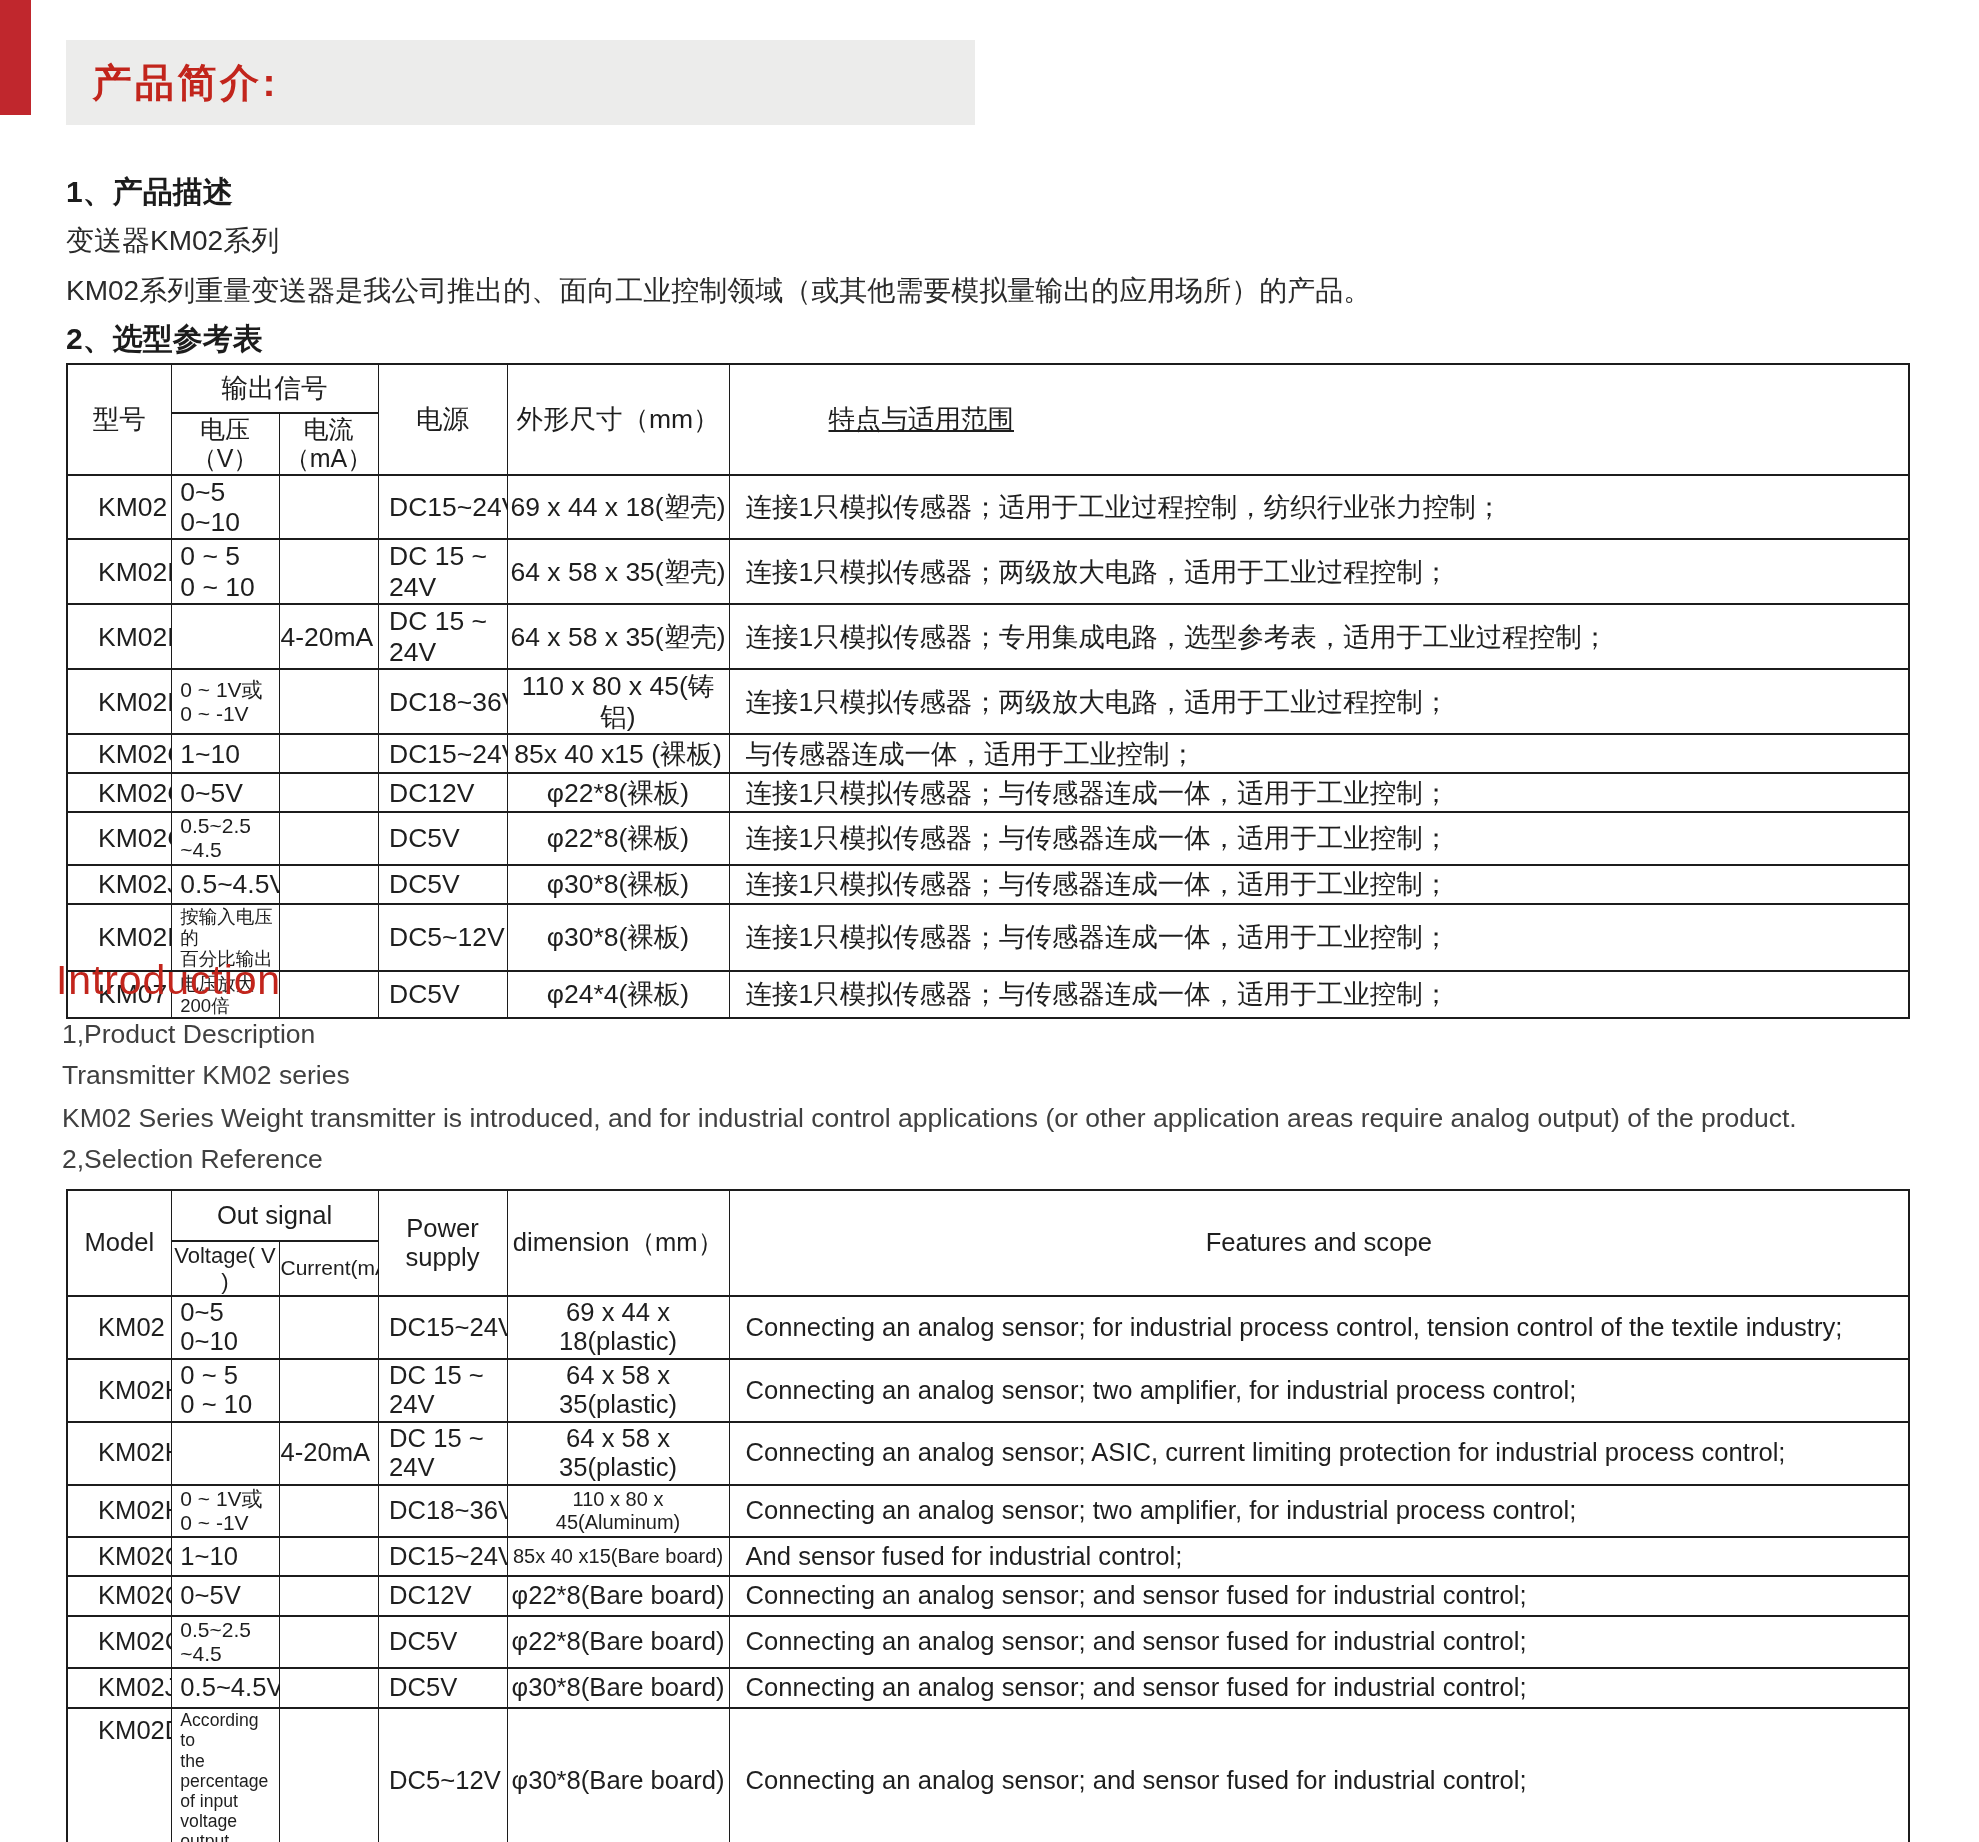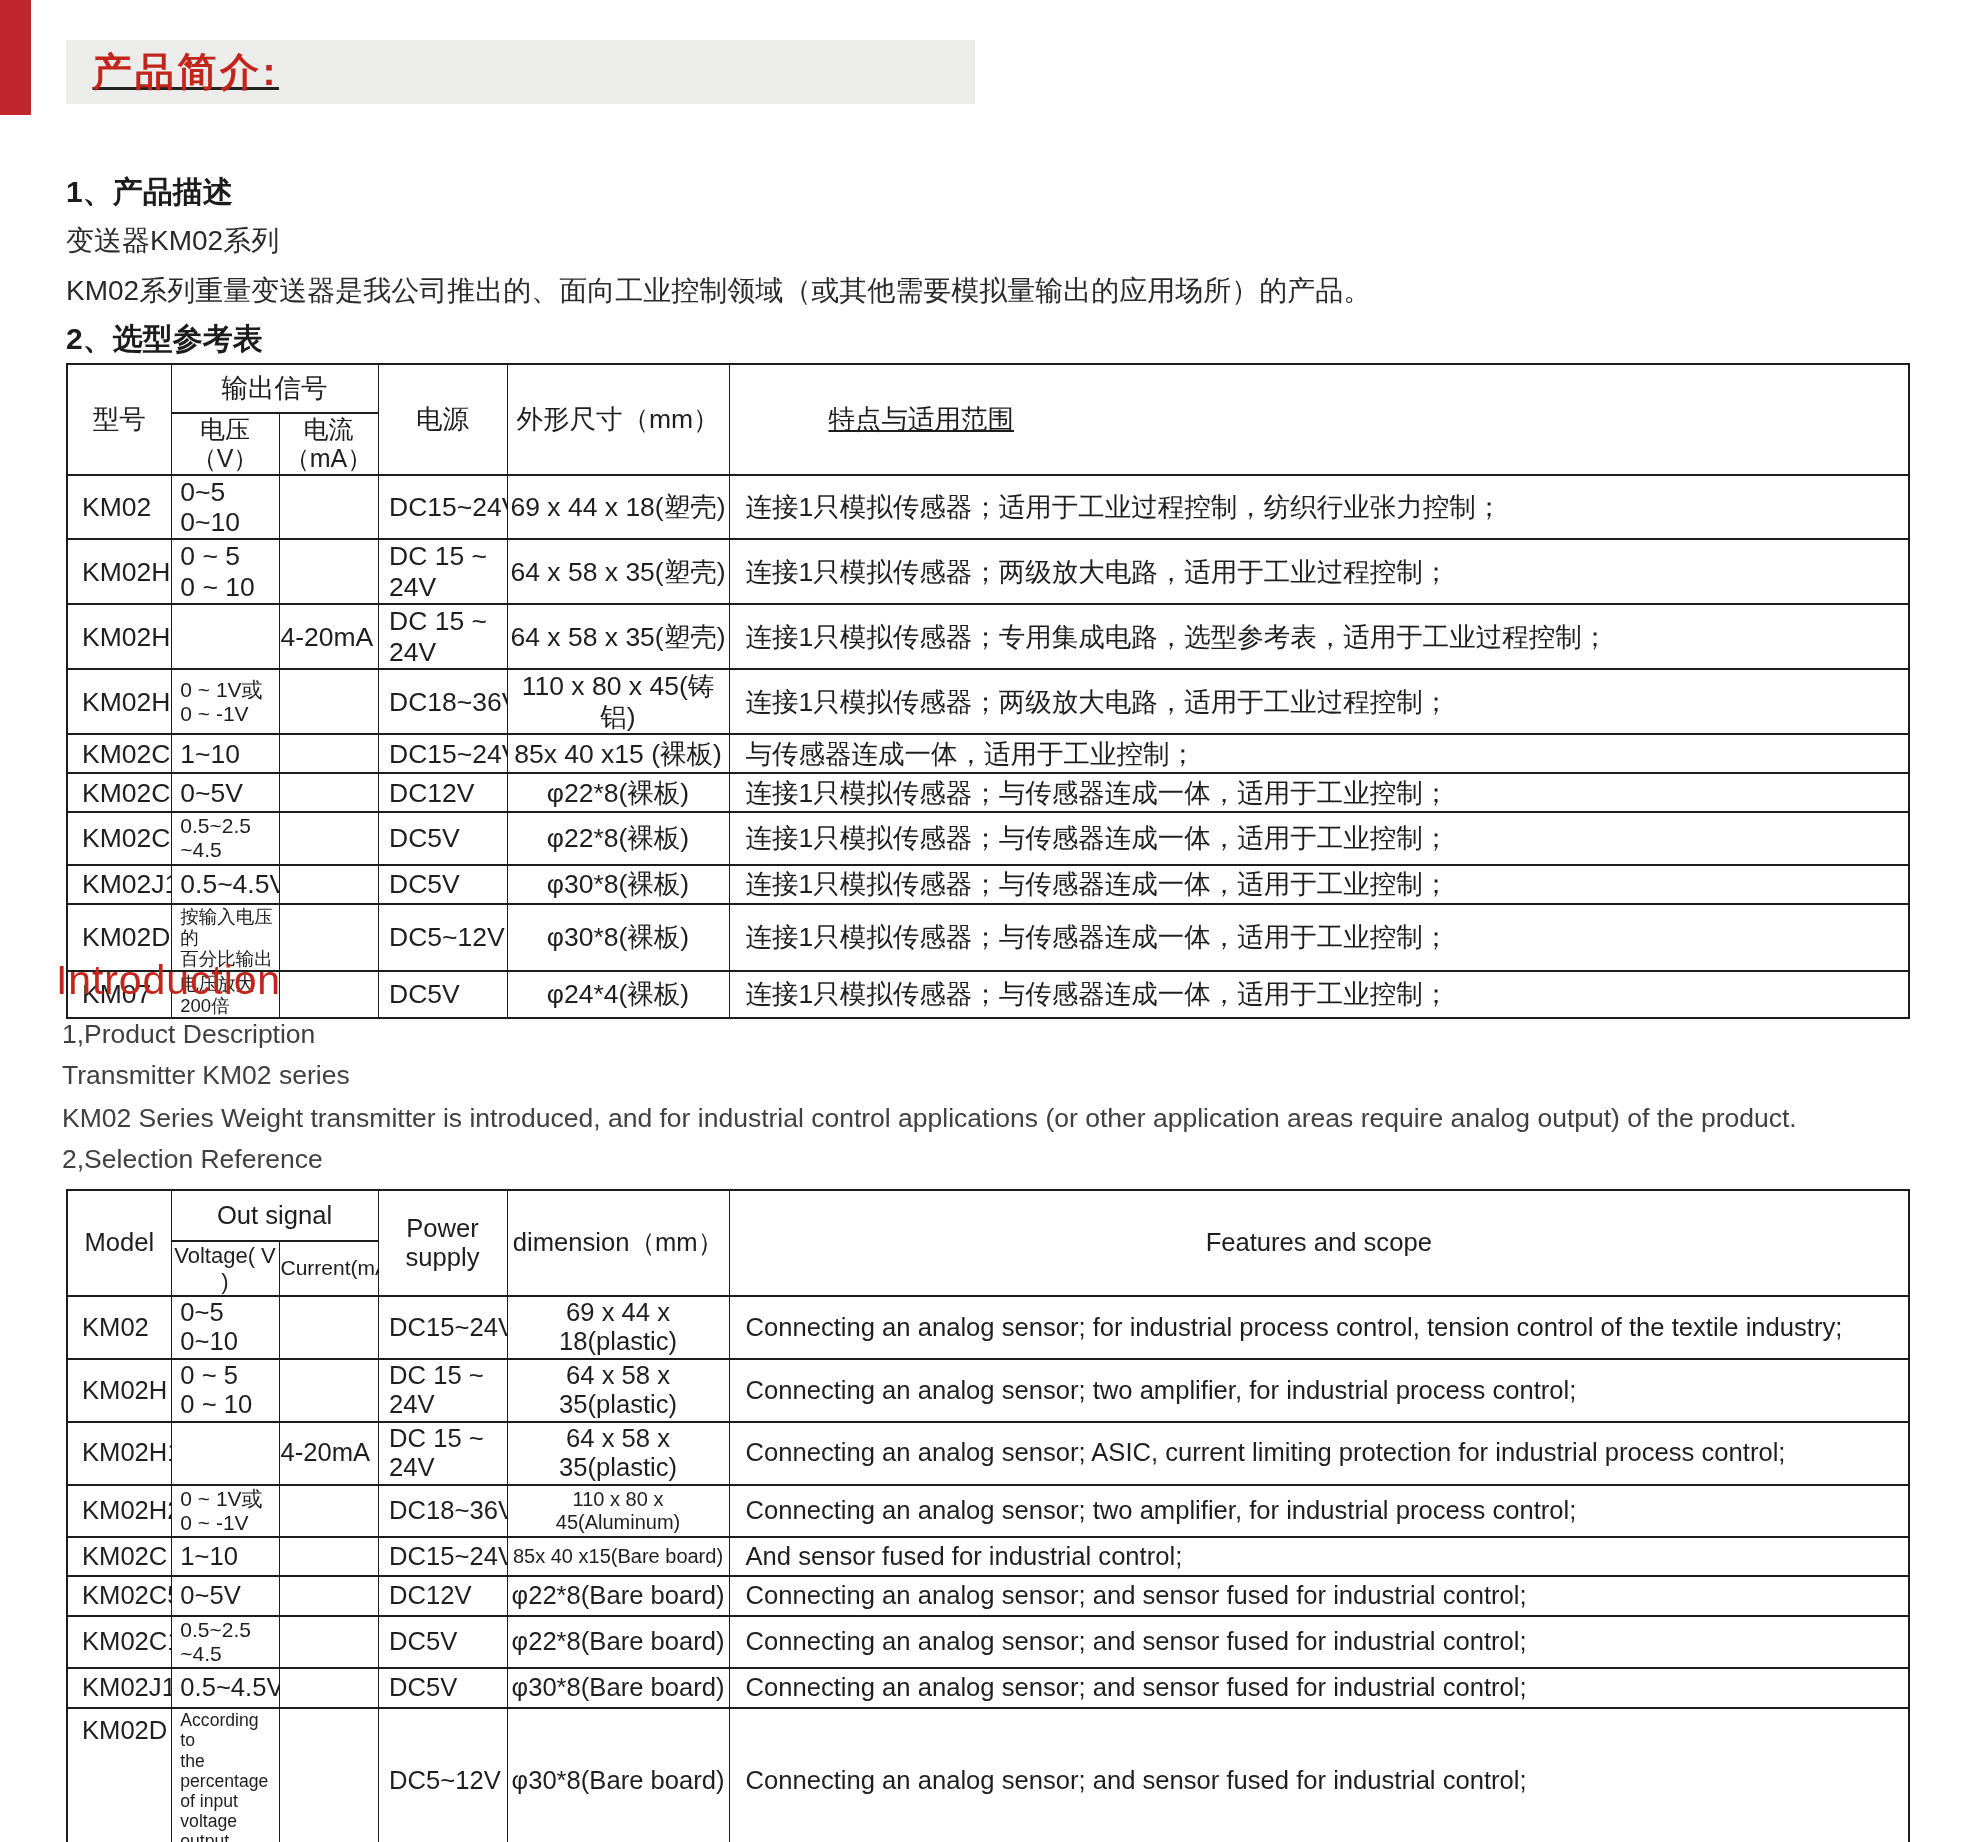--- a/index.html
+++ b/index.html
@@ -5,43 +5,43 @@
   html,body{margin:0;padding:0;background:#ffffff;}
   body{
     width:1980px;height:1842px;position:relative;
     font-family:"Liberation Sans","DejaVu Sans",sans-serif;
     color:#222222;
   }
   .abs{position:absolute;}
   
   .red-strip{left:0;top:0;width:31px;height:115px;background:#C0272D;}
   
-  .banner{left:66px;top:40px;width:909px;height:64px;background:#ECECEB;
-    display:flex;align-items:center;text-decoration:underline;}
+  .banner{left:66px;top:40px;width:909px;height:85px;background:#ECECEB;
+    display:flex;align-items:center;}
   .banner-title{margin-left:26.5px;font-size:39px;font-weight:bold;color:#C2251C;letter-spacing:3.5px;}
   
   .cn-h{font-size:30px;font-weight:bold;color:#1c1c1c;}
   .cn-p{font-size:28px;color:#2a2a2a;}
   
   .en-title{font-size:41px;color:#C2251C;letter-spacing:0.9px;}
   .en-p{font-size:26.5px;color:#404040;}
 
   
   table.spec{border-collapse:collapse;table-layout:fixed;width:1844px;background:#fff;}
   table.spec td,table.spec th{
     border-left:1.8px solid #1c1c1c;border-right:1.8px solid #1c1c1c;
     border-top:2.6px solid #1c1c1c;border-bottom:2.6px solid #1c1c1c;
     font-weight:normal;vertical-align:middle;overflow:hidden;
     white-space:pre-line;line-height:1.15;
   }
   table.spec{border:2.6px solid #1c1c1c;}
   .cn-table td,.cn-table th{font-size:26.5px;color:#1e1e1e;}
   .en-table td,.en-table th{font-size:25.6px;color:#1e1e1e;}
   th.hc{text-align:center;}
-  td.model{text-align:left;padding-left:14px;}
+  td.model{text-align:left;padding-left:30px;}
   td.volt{text-align:left;padding-left:8.8px;}
   td.curr{text-align:left;}
   td.power{text-align:left;padding-left:10.6px;}
   td.dim{text-align:center;}
   td.feat{text-align:left;padding-left:16px;border-radius:11px;}
   th.feat-cn{text-align:left;padding-left:99px;font-size:26.5px;text-decoration:underline;}
   th.feat-en{text-align:center;}
   .sm{font-size:21px !important;}
   .xs{font-size:18.5px !important;line-height:1.25;}
   .xs-en{font-size:17.6px !important;line-height:1.25;}

